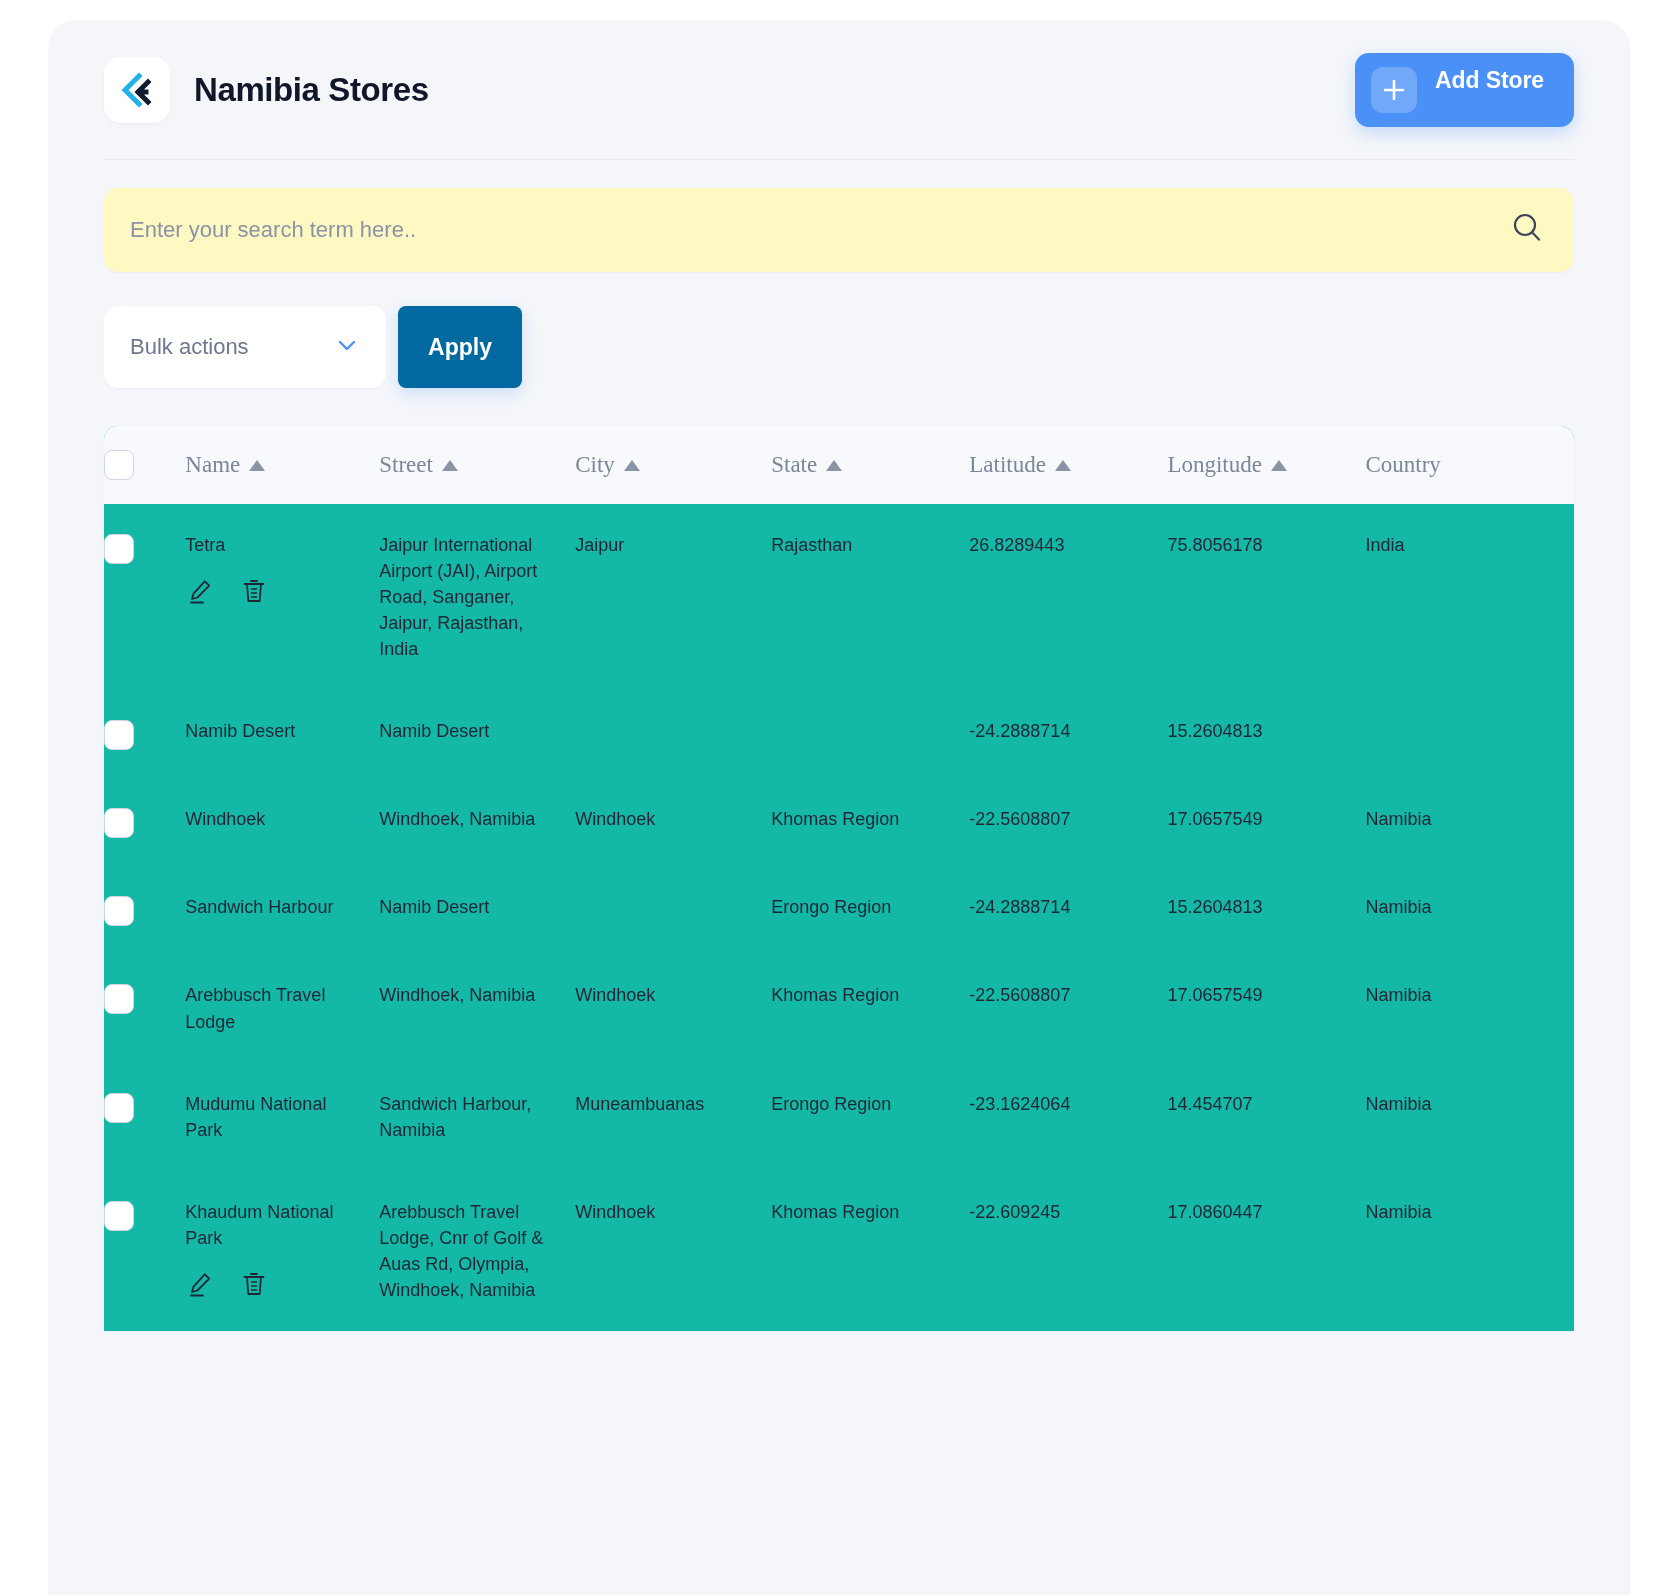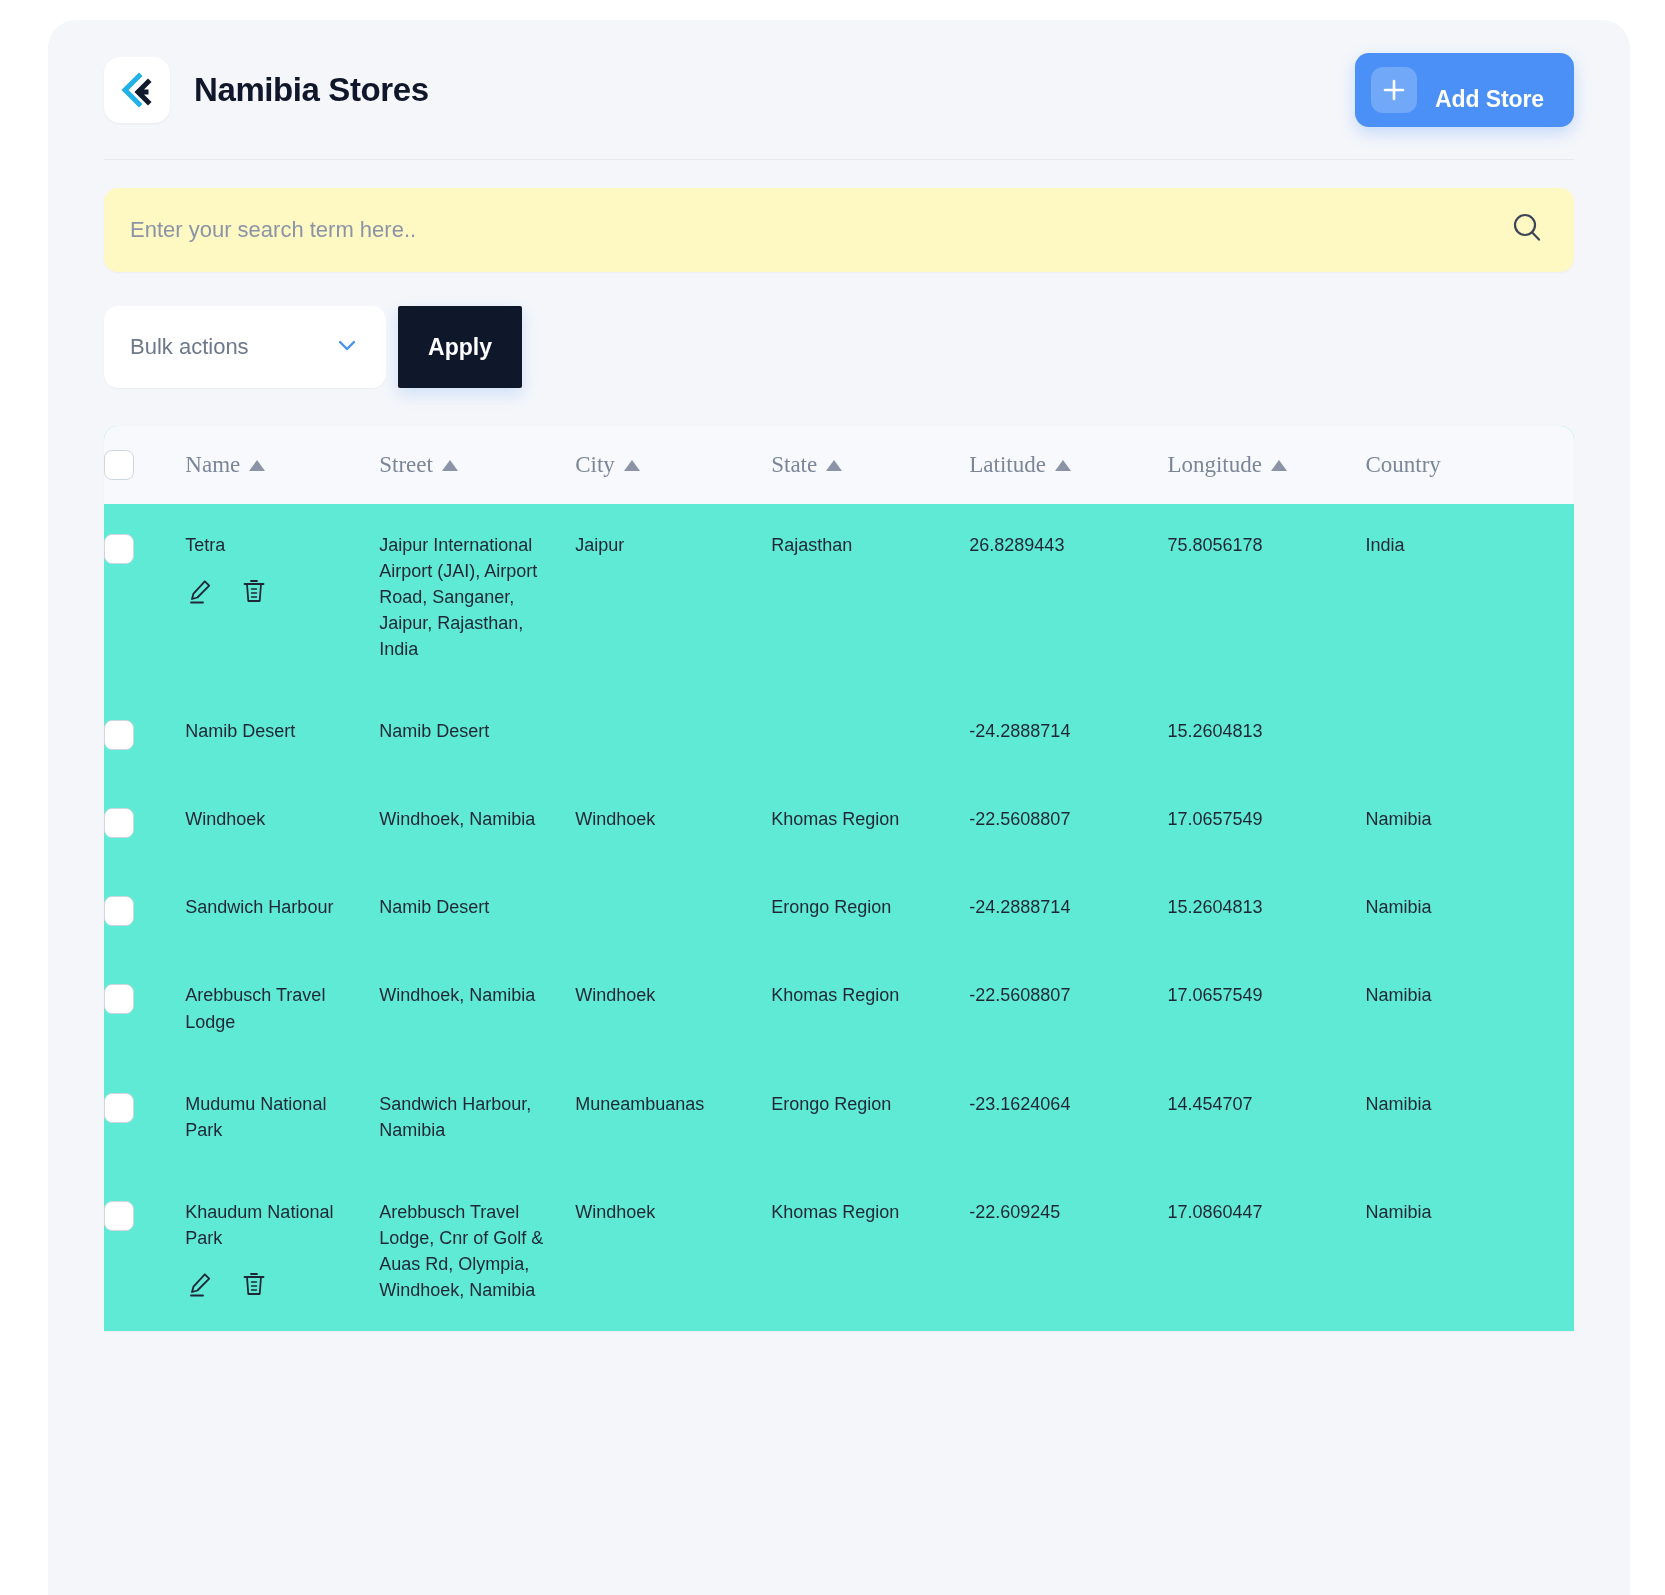--- a/index.html
+++ b/index.html
@@ -55,21 +55,21 @@
   }
   .page-title {
     font-size: 33px;
     font-weight: bold;
     color: #10172a;
     letter-spacing: -0.4px;
     white-space: nowrap;
   }
   .add-store-btn {
     display: flex;
-    align-items: flex-end;
+    align-items: flex-start;
     gap: 18px;
     background: #4a90f7;
     border: none;
     border-radius: 14px;
     padding: 14px 30px 14px 16px;
     cursor: pointer;
     box-shadow: 0 6px 16px rgba(74,144,247,0.28);
   }
   .plus-chip {
     width: 46px;
@@ -131,37 +131,37 @@
     justify-content: space-between;
     padding: 0 24px 0 26px;
     cursor: pointer;
     box-shadow: 0 1px 2px rgba(16,24,40,0.04);
   }
   .bulk-select-label {
     font-size: 22px;
     color: #6d788c;
   }
   .apply-btn {
-    background: #0f172a;
+    background: #0369a1;
     border: none;
-    border-radius: 2px;
+    border-radius: 8px;
     width: 124px;
     height: 82px;
     color: #ffffff;
     font-family: "Liberation Sans", sans-serif;
     font-size: 23px;
     font-weight: bold;
     cursor: pointer;
     box-shadow: 0 6px 16px rgba(74,144,247,0.22);
   }
 
   
   .table-card {
     margin-top: 38px;
-    background: #5eead4;
+    background: #14b8a6;
     border-radius: 14px 14px 0 0;
     overflow: hidden;
     box-shadow: 0 1px 2px rgba(16,24,40,0.04);
   }
   table.stores {
     width: 100%;
     border-collapse: collapse;
     table-layout: fixed;
   }
   table.stores thead tr { background: #f7f9fc; }

